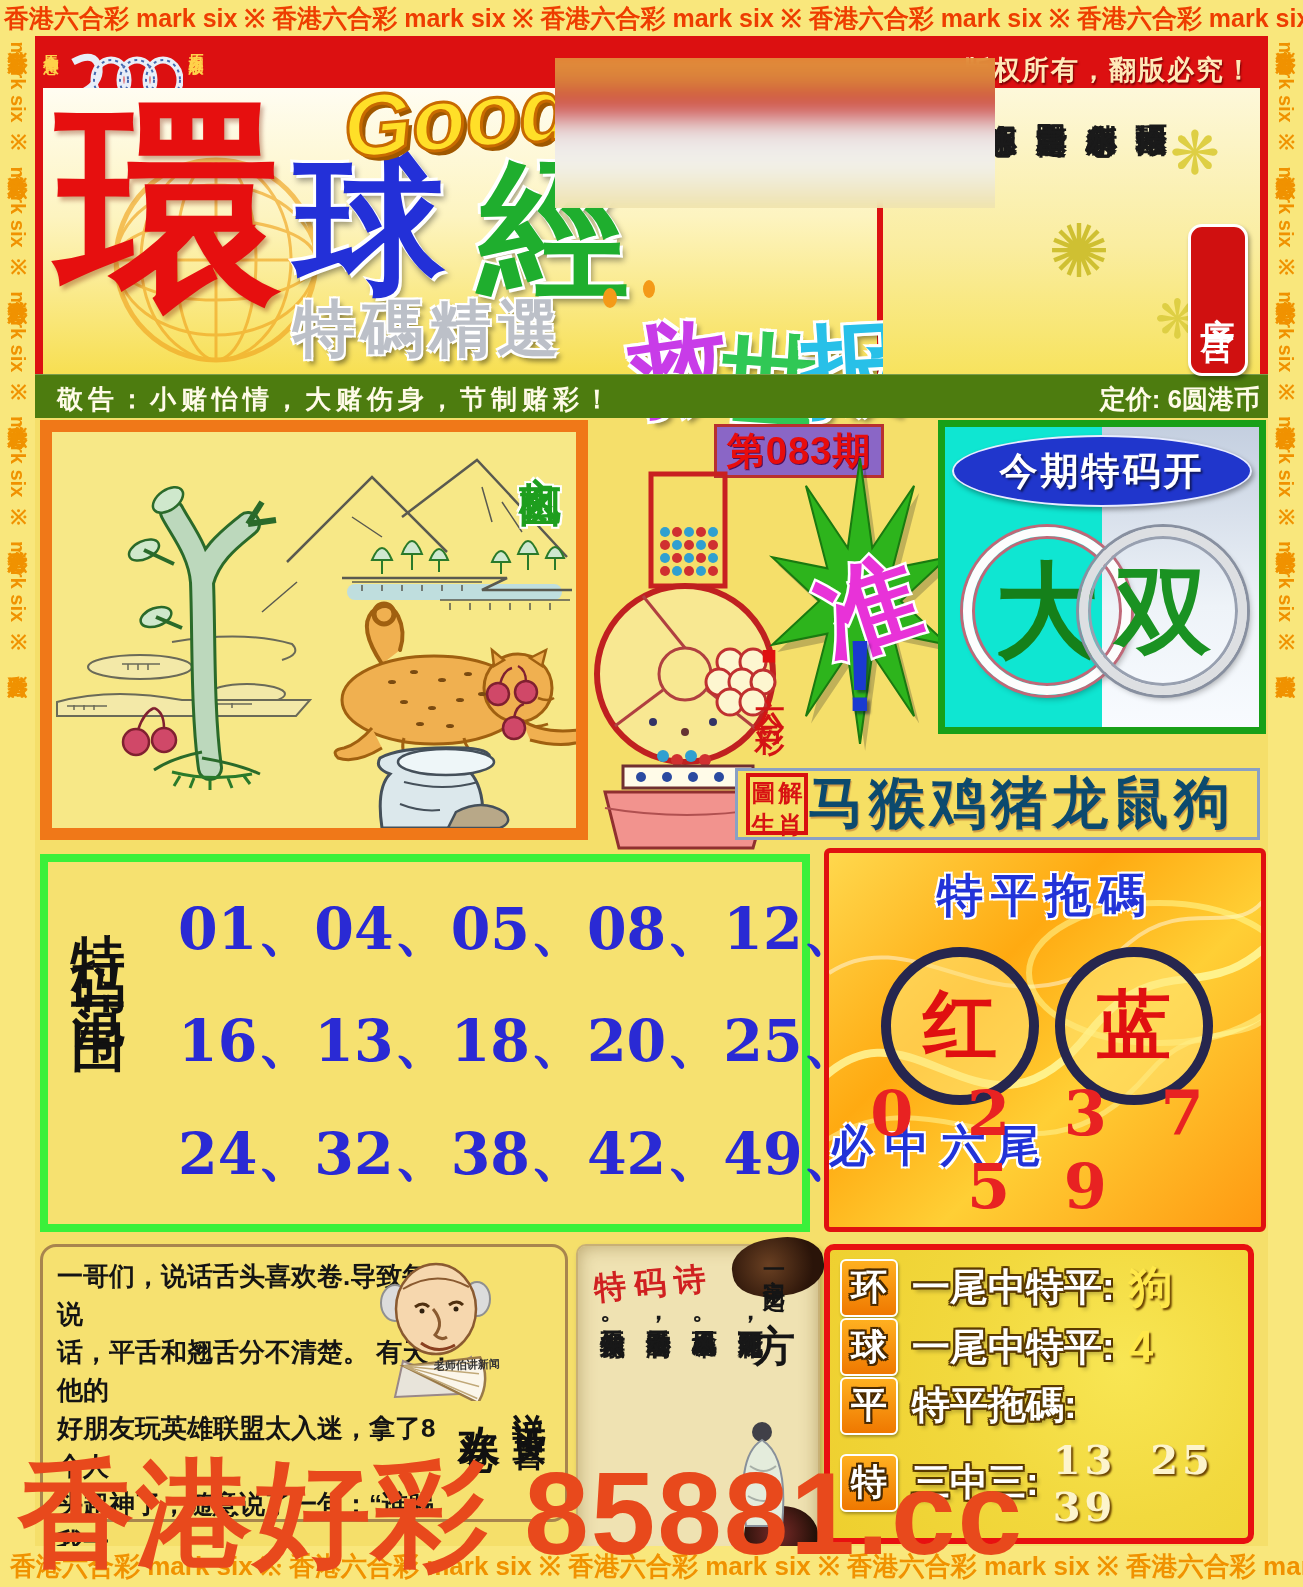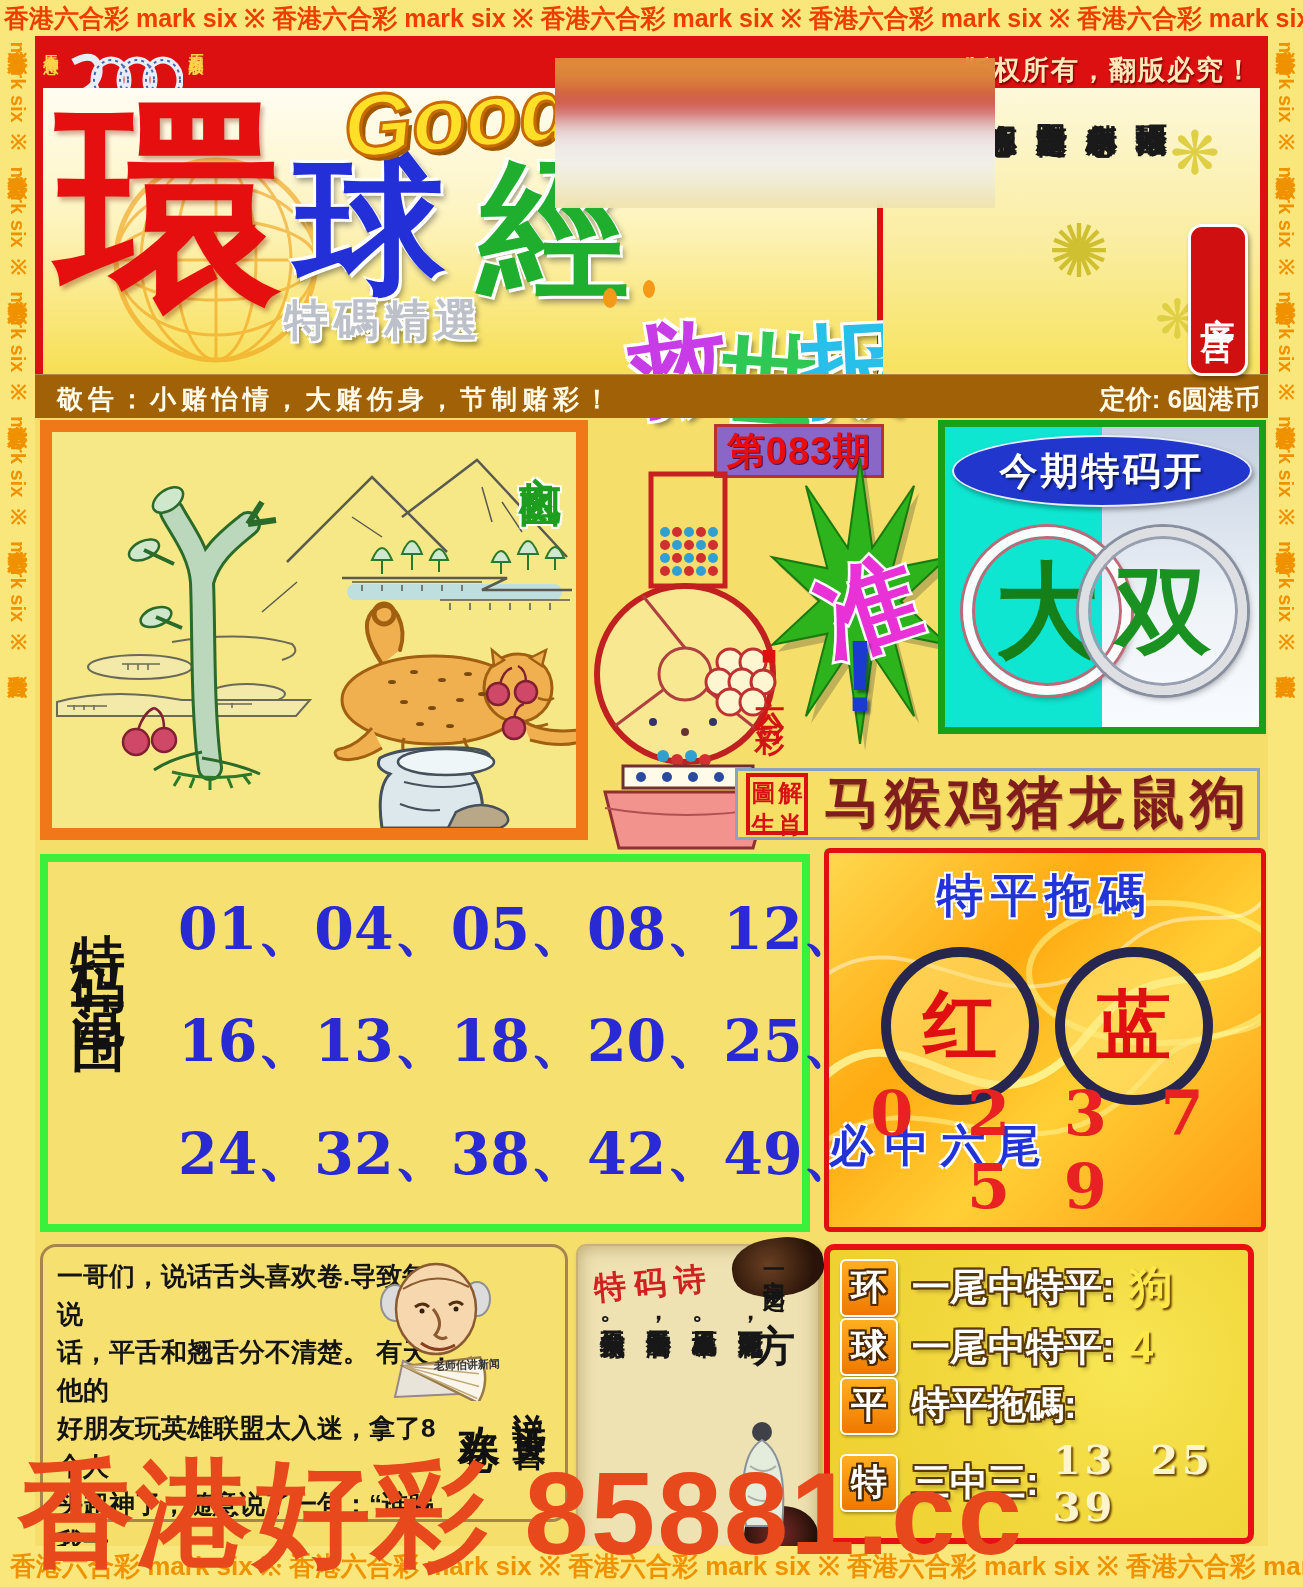--- a/index.html
+++ b/index.html
@@ -22,41 +22,41 @@
   .masthead{position:absolute;left:8px;top:52px;width:834px;height:286px;
             background:linear-gradient(180deg,#fffdf2 0%,#fdf4c0 45%,#f7df52 100%);}
   .globe{position:absolute;left:38px;top:62px;}
   .m-char{position:absolute;font-weight:bold;line-height:1;}
   .m-huan{left:14px;top:6px;font-size:225px;color:#e60f0f;text-shadow:3px 4px 4px rgba(120,30,0,.35);}
   .m-qiu{left:252px;top:62px;font-size:150px;color:#2330d8;text-shadow:-3px -3px 0 #fff,3px 3px 0 #fff,4px 6px 6px rgba(0,0,0,.4);}
   .m-jing{left:436px;top:64px;font-size:150px;color:#1fae2e;text-shadow:-3px -3px 0 #fff,3px 3px 0 #fff,4px 6px 6px rgba(0,0,0,.4);}
   .m-good{left:300px;top:-14px;font-size:88px;font-style:italic;color:#ffdf28;
           -webkit-text-stroke:3px #c86a00;text-shadow:4px 5px 0 #a05800;transform:rotate(-5deg);}
   .coin{position:absolute;width:54px;height:15px;background:#ffd91e;border:3px solid #c86a00;border-radius:50%;}
-  .m-tagline{left:241px;top:210px;font-size:44px;color:#bcc0c8;letter-spacing:6px;
+  .m-tagline{left:250px;top:210px;font-size:62px;color:#bcc0c8;letter-spacing:6px;
              text-shadow:-2px -2px 0 #fff,2px -2px 0 #fff,-2px 2px 0 #fff,2px 2px 0 #fff,4px 5px 5px rgba(0,0,0,.45);}
   .m-j{font-size:100px;font-weight:bold;position:absolute;
        text-shadow:-3px -3px 0 #fff,3px -3px 0 #fff,-3px 3px 0 #fff,3px 3px 0 #fff,5px 6px 5px rgba(0,0,0,.4);}
   .m-j1{left:588px;top:214px;color:#c83ce8;transform:rotate(-8deg);}
   .m-j2{left:678px;top:228px;color:#30c855;transform:rotate(4deg);}
   .m-j3{left:760px;top:216px;color:#28c0e8;transform:rotate(-3deg);}
   .dot{position:absolute;background:#f49a18;border-radius:50%;}
   .blurbox{position:absolute;left:520px;top:22px;width:440px;height:150px;overflow:hidden;z-index:5;}
   .blurinner{position:absolute;left:-8%;top:-10%;width:116%;height:120%;filter:blur(10px);
      background:linear-gradient(180deg,#e8913a 0%,#d8823a 22%,#cc4242 34%,#e8dede 48%,#f2f2ee 66%,#efe6c0 85%,#f0df92 100%);}
   .preface{position:absolute;left:848px;top:52px;width:377px;height:286px;
            background:linear-gradient(180deg,#fdf8da 0%,#faeda0 55%,#f7e35e 100%);}
   .preface-text{position:absolute;right:84px;top:12px;height:262px;writing-mode:vertical-rl;
                 white-space:pre-line;font-size:31px;font-weight:bold;color:#1a1a1a;line-height:50px;z-index:2;}
   .badge{position:absolute;right:12px;top:136px;width:54px;height:146px;background:#d01010;
          border:3px solid #fff;border-radius:14px;box-shadow:2px 3px 4px rgba(0,0,0,.35);
          display:flex;align-items:center;justify-content:center;z-index:2;}
   .badge span{writing-mode:vertical-rl;color:#fff;font-size:34px;font-weight:bold;letter-spacing:10px;}
   .sparkle{position:absolute;color:#decf44;z-index:1;}
-  .notice{position:absolute;left:0;top:338px;width:1233px;height:43px;background:#a16207;
+  .notice{position:absolute;left:0;top:338px;width:1233px;height:43px;background:#4d7c0f;
           border-top:1px solid rgba(255,255,255,.25);}
   .warning{position:absolute;left:22px;top:7px;color:#fffbe8;font-size:26px;font-weight:bold;letter-spacing:5px;}
   .price{position:absolute;right:8px;top:7px;color:#fffbe8;font-size:26px;font-weight:bold;}
   
   .mystery-box{position:absolute;left:40px;top:420px;width:524px;height:396px;border:12px solid #f07818;
                background:#f7e887;}
   .mystery-label{position:absolute;right:8px;top:10px;writing-mode:vertical-rl;font-size:42px;font-weight:bold;
                  color:#1e9e1e;letter-spacing:6px;
                  text-shadow:-2px -2px 0 #fff,2px -2px 0 #fff,-2px 2px 0 #fff,2px 2px 0 #fff;}
   
@@ -85,21 +85,21 @@
   .ring-da{left:18px;border:9px solid #fdfdfd;box-shadow:0 0 0 3px #c06878,inset 0 0 0 3px #c06878,3px 4px 6px rgba(0,0,0,.3);}
   .ring-shuang{right:12px;border:9px solid #dddfe2;box-shadow:0 0 0 3px #8890a0,inset 0 0 0 3px #98a0b0,3px 4px 6px rgba(0,0,0,.3);}
   .ring-da span{color:#15801a;font-size:104px;font-weight:bold;line-height:1;}
   .ring-shuang span{color:#1a9222;font-size:96px;font-weight:bold;line-height:1;}
   
   .zodiac-row{position:absolute;left:735px;top:768px;width:525px;height:72px;border:3px solid #8aa0c4;
               background:#f6df64;display:flex;align-items:center;padding-left:8px;box-sizing:border-box;}
   .stamp{width:62px;height:62px;border:4px solid #d81010;display:grid;grid-template-columns:1fr 1fr;
          grid-template-rows:1fr 1fr;box-sizing:border-box;flex:0 0 auto;}
   .stamp span{display:flex;align-items:center;justify-content:center;color:#d81212;font-size:24px;font-weight:bold;}
-  .animals{margin-left:16px;color:#7f1d1d;font-size:56px;font-weight:bold;letter-spacing:5px;
+  .animals{color:#0c4a6e;font-size:56px;font-weight:bold;letter-spacing:5px;
            font-family:Liberation Mono, monospace;text-shadow:1px 2px 1px rgba(120,0,0,.3);white-space:nowrap;}
   
   .range-box{position:absolute;left:40px;top:854px;width:754px;height:362px;border:8px solid #3af03a;
              background:#f6e170;}
   .range-label{position:absolute;left:24px;top:28px;writing-mode:vertical-rl;font-size:54px;font-weight:bold;
                color:#111;letter-spacing:30px;line-height:1;}
   .range-rows{position:absolute;left:130px;top:12px;right:10px;bottom:12px;display:flex;flex-direction:column;
               justify-content:space-around;}
   .range-row{font-family:"DejaVu Serif",serif;font-size:57px;font-weight:bold;color:#2a2ad4;white-space:nowrap;}
   

